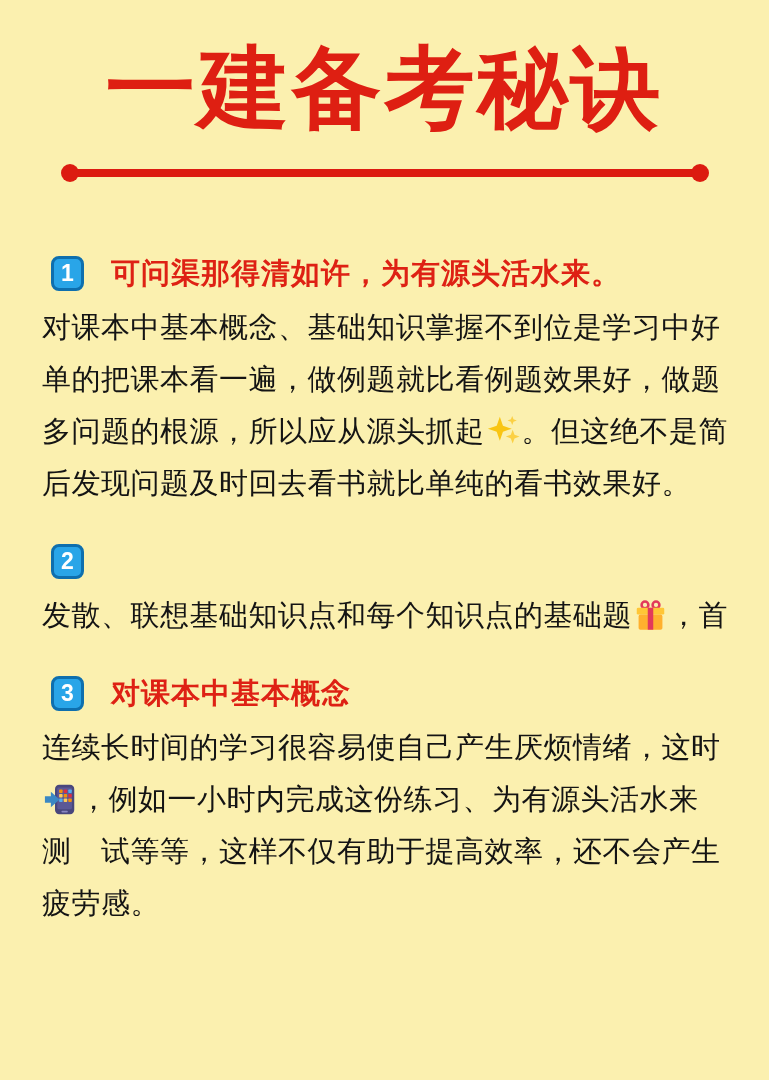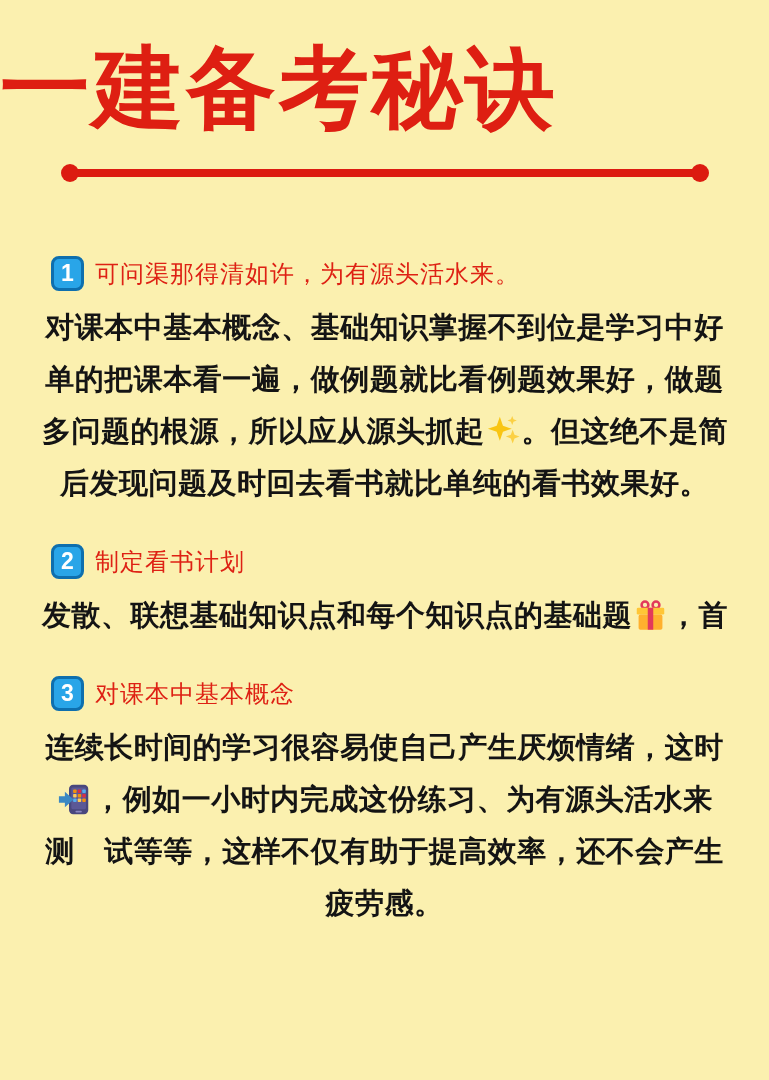--- a/index.html
+++ b/index.html
@@ -20,21 +20,21 @@
     overflow:hidden;
   }
   .poster{
     position:relative;
     width:769px;height:1080px;
     overflow:hidden;
   }
   .page-title{
     margin:0;
     padding-top:38px;
-    text-align:left;
+    text-align:center;
     font-size:90px;
     line-height:1.12;
     font-weight:900;
     letter-spacing:3px;
     color:var(--title-red);
   }
   .title-divider{
     position:relative;
     margin:30px auto 0;
     width:622px;
@@ -75,35 +75,34 @@
     border:3px solid var(--badge-border);
     border-radius:8px;
     color:#ffffff;
     font-size:23px;
     font-weight:900;
     display:flex;
     align-items:center;
     justify-content:center;
   }
   .tip-heading{
-    margin:0;
-    font-size:24px;
-    font-weight:400;
+    margin:16px;
+    font-size:29px;
+    font-weight:700;
     letter-spacing:1px;
     color:var(--heading-red);
     white-space:nowrap;
   }
   .tip-line{
     font-size:29px;
-    font-weight:700;
+    font-weight:400;
     letter-spacing:0.5px;
     line-height:52px;
     color:var(--body-text);
     white-space:nowrap;
-    text-align:center;
   }
   .inline-icon{
     display:inline-block;
     width:33px;height:33px;
     vertical-align:-7px;
     margin:0 2px;
   }
   .inline-icon svg{width:100%;height:100%;display:block;}
 </style>
 </head>
@@ -125,21 +124,20 @@
                 <path fill="#F9C513" d="M14 2 L17.4 11.6 L27 15 L17.4 18.4 L14 28 L10.6 18.4 L1 15 L10.6 11.6 Z"></path>
                 <path fill="#FBD044" d="M28 16 L30 21.5 L35.5 23.5 L30 25.5 L28 31 L26 25.5 L20.5 23.5 L26 21.5 Z"></path>
                 <path fill="#FBD044" d="M27.5 1 L28.9 4.6 L32.5 6 L28.9 7.4 L27.5 11 L26.1 7.4 L22.5 6 L26.1 4.6 Z"></path>
               </svg></span><span>。但这绝不是简</span></div>
           <div class="tip-line"><span>后发现问题及时回去看书就比单纯的看书效果好。</span></div>
         </div>
       </section>
       <section class="tip">
         <div class="tip-header">
           <span class="badge">2</span>
-          <h2 class="tip-heading">制定看书计划</h2>
         </div>
         <div class="tip-body">
           <div class="tip-line"><span>发散、联想基础知识点和每个知识点的基础题</span><span class="inline-icon"><svg viewBox="0 0 36 36">
                 <circle cx="12" cy="6.5" r="3.7" fill="none" stroke="#E2395B" stroke-width="2.8"></circle>
                 <circle cx="24" cy="6.5" r="3.7" fill="none" stroke="#E2395B" stroke-width="2.8"></circle>
                 <rect x="3" y="9.5" width="30" height="7.5" rx="1.5" fill="#FFC636"></rect>
                 <rect x="5" y="17" width="26" height="16.5" rx="2" fill="#FFB02E"></rect>
                 <rect x="15" y="9.5" width="6" height="24" fill="#E2395B"></rect>
               </svg></span><span>，首</span></div>
         </div>

